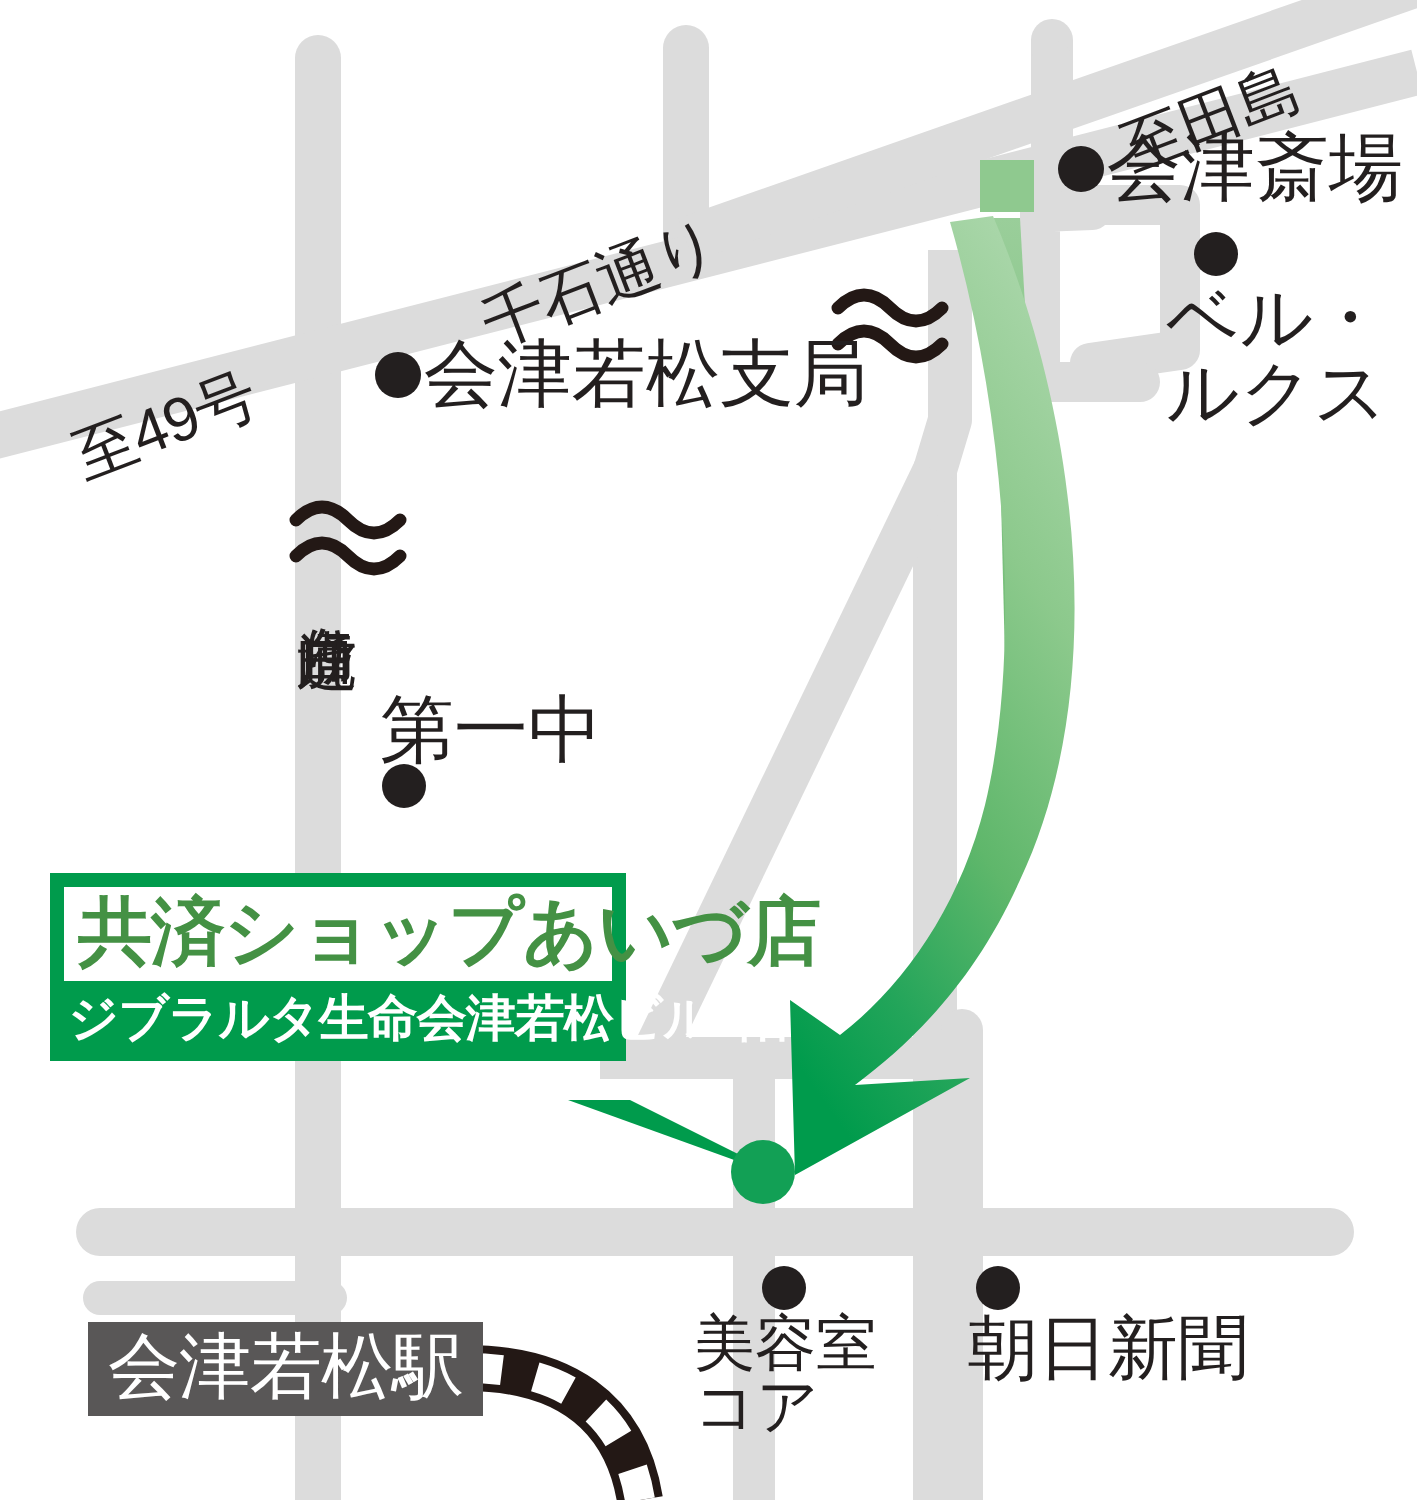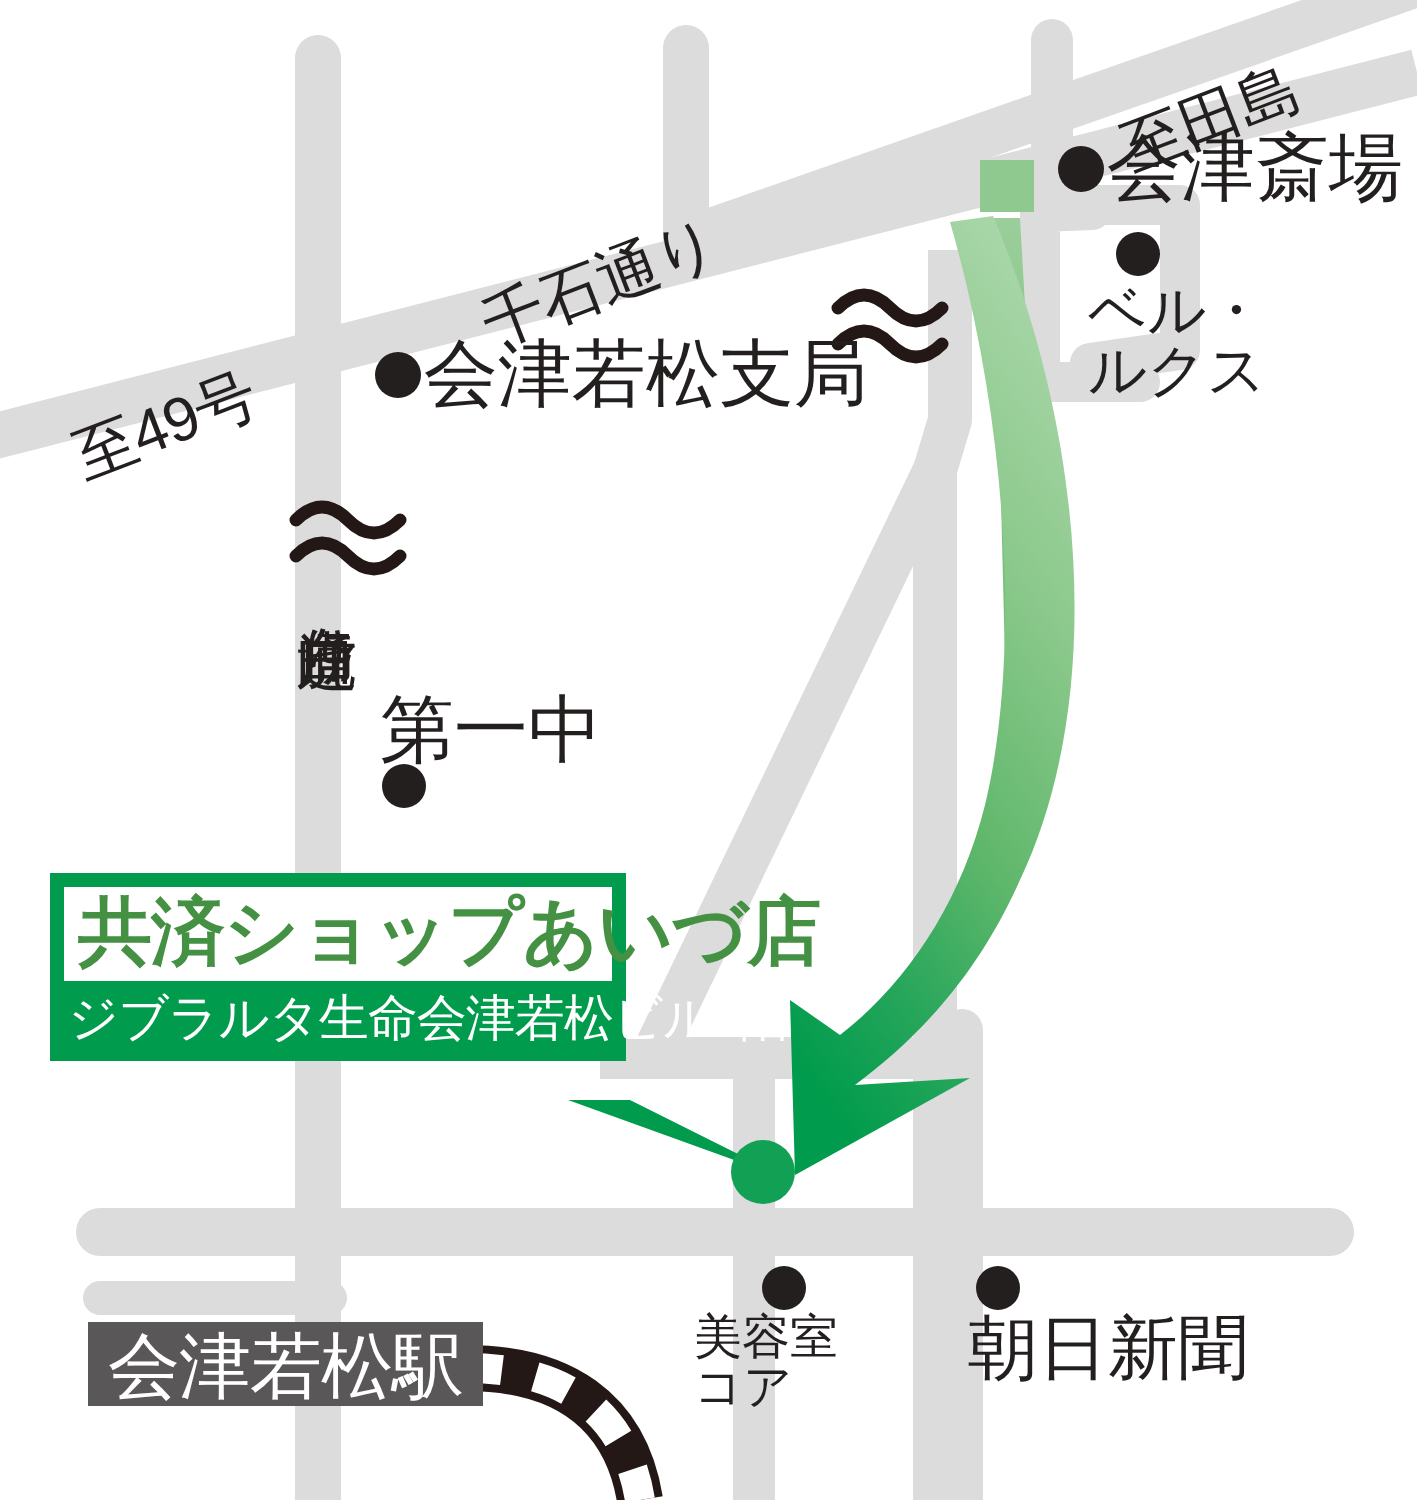--- a/index.html
+++ b/index.html
@@ -45,34 +45,34 @@
     color: #449144;
     font-size: 74px;
     font-weight: 700;
     line-height: 1.05;
     white-space: nowrap;
     letter-spacing: -1px;
   }
   #callout-sub {
     color: #ffffff;
     font-size: 50px;
-    font-weight: 400;
+    font-weight: 700;
     line-height: 1.25;
     text-align: center;
     padding: 6px 4px 4px 4px;
     white-space: nowrap;
     letter-spacing: -1px;
   }
   
   #station-plate {
     position: absolute;
     left: 88px;
     top: 1322px;
     background: #595757;
-    padding: 6px 20px 0 20px;
+    padding: 6px 20px 10px 20px;
   }
   #station-plate-label {
     color: #ffffff;
     font-size: 72px;
     font-weight: 400;
     line-height: 1.08;
     white-space: nowrap;
     letter-spacing: -1px;
   }
   
@@ -89,22 +89,22 @@
     border-radius: 50%;
     background: #231f1f;
     vertical-align: 0.02em;
     margin-right: 0.04em;
   }
   #poi-aizu-saijo {
     left: 1058px; top: 130px;
     font-size: 74px;
   }
   #poi-bell-lux {
-    left: 1088px; top: 232px;
-    font-size: 58px;
+    left: 1166px; top: 232px;
+    font-size: 72px;
   }
   #poi-bell-lux .bl-dot {
     display: block;
     width: 44px; height: 44px;
     border-radius: 50%;
     background: #231f1f;
     margin: 0 0 4px 28px;
   }
   #poi-mcdonalds {
     left: 375px; top: 336px;
@@ -116,21 +116,21 @@
   }
   #poi-daiichi .d1-dot {
     position: absolute;
     left: 2px; top: 72px;
     width: 44px; height: 44px;
     border-radius: 50%;
     background: #231f1f;
   }
   #poi-biyoushitsu {
     left: 694px; top: 1312px;
-    font-size: 48px;
+    font-size: 61px;
   }
   #poi-biyoushitsu .b-dot {
     position: absolute;
     left: 68px; top: -46px;
     width: 44px; height: 44px;
     border-radius: 50%;
     background: #231f1f;
   }
   #poi-asahi {
     left: 968px; top: 1312px;

